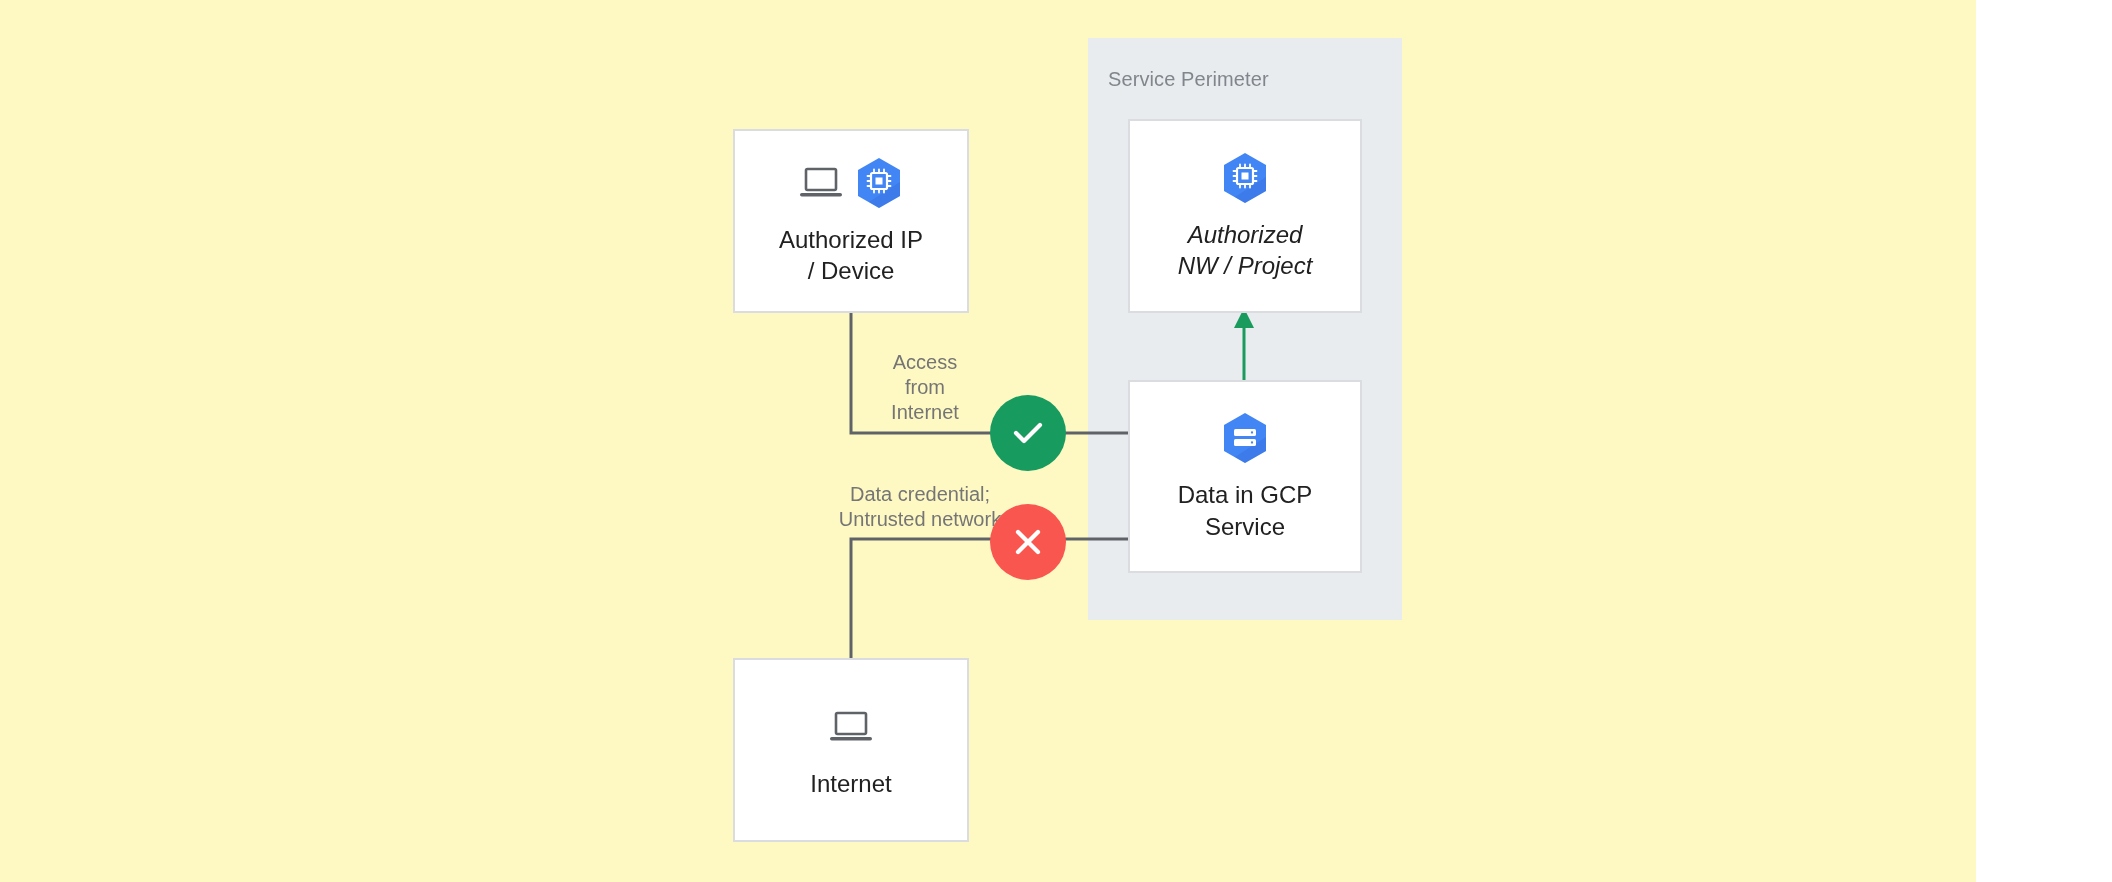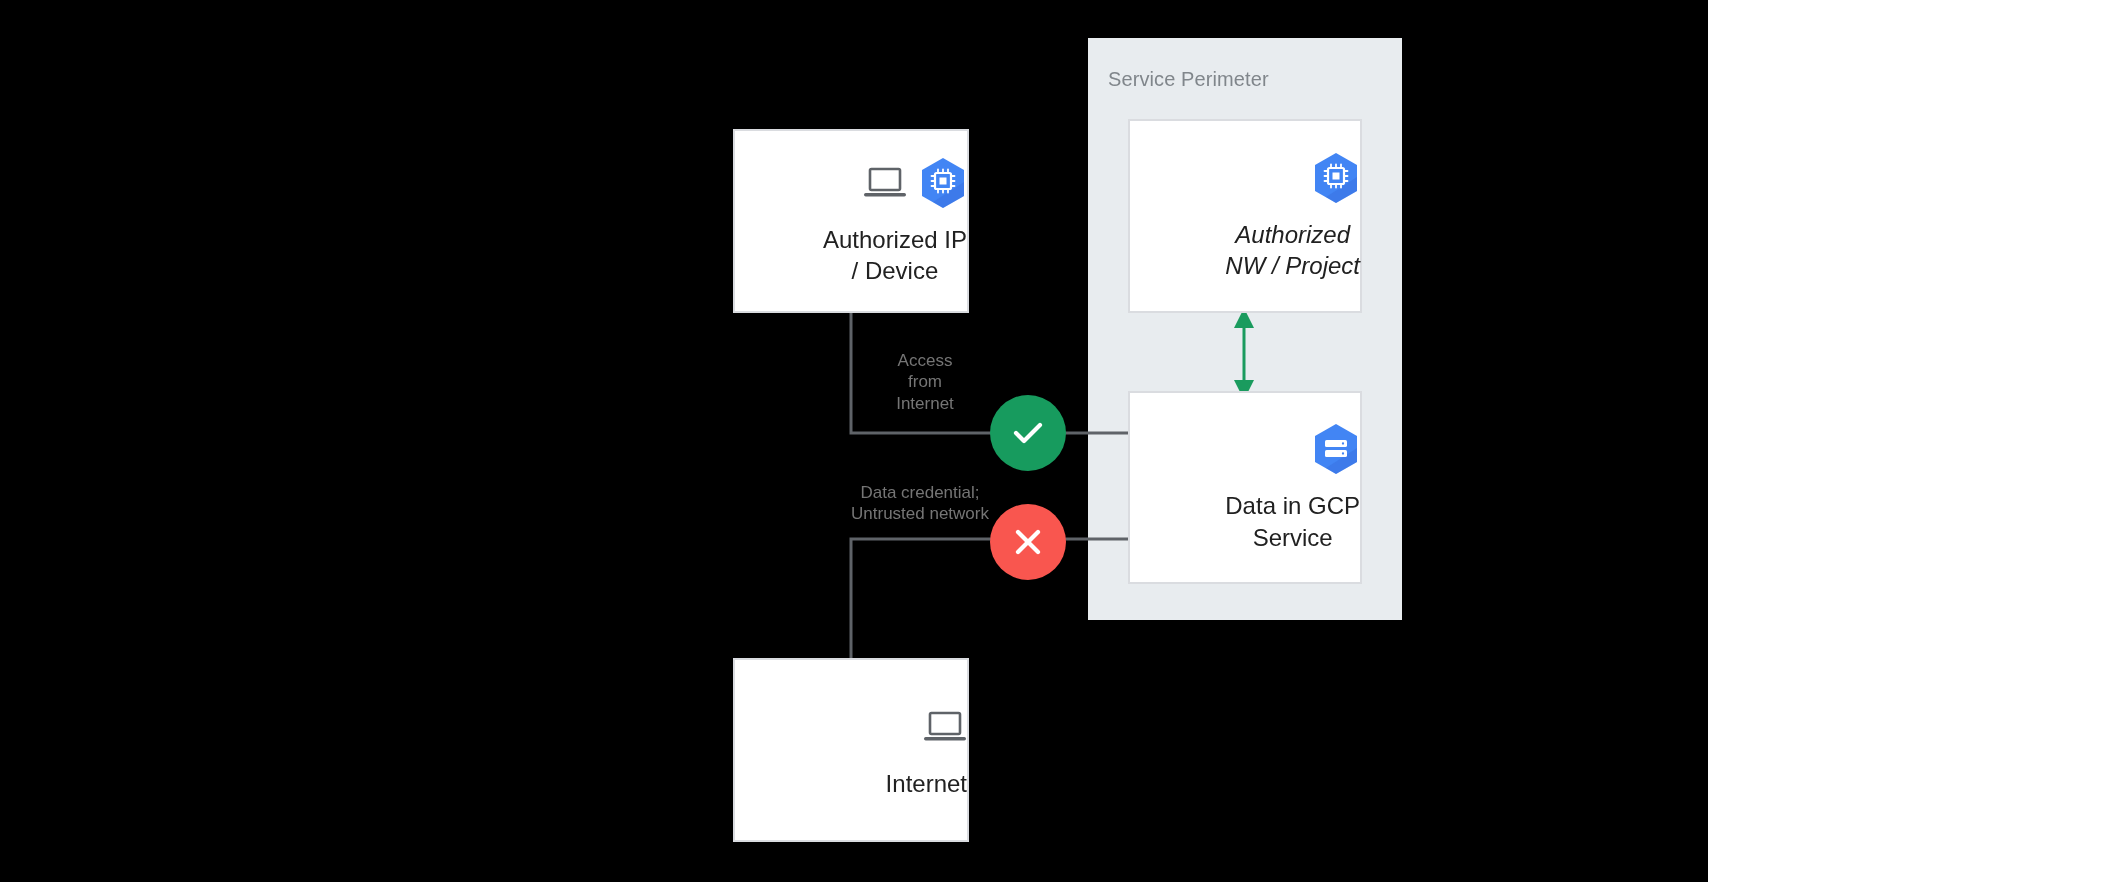--- a/index.html
+++ b/index.html
@@ -10,23 +10,23 @@
   body {
     width: 2112px;
     height: 882px;
     font-family: "Liberation Sans", sans-serif;
     position: relative;
     overflow: hidden;
   }
   #stage {
     position: absolute;
     left: 0; top: 0;
-    width: 1708px;
+    width: 1976px;
     height: 882px;
-    background: #000000;
+    background: #fef9c3;
   }
 
   
   .perimeter {
     position: absolute;
     left: 1088px;
     top: 38px;
     width: 314px;
     height: 582px;
     background: #e8ecef;
@@ -42,42 +42,42 @@
   }
 
   
   .node {
     position: absolute;
     background: #ffffff;
     border: 2px solid #dadce0;
     box-sizing: border-box;
     display: flex;
     flex-direction: column;
-    align-items: flex-end;
+    align-items: center;
     justify-content: center;
   }
   .node-label {
     font-size: 24px;
     line-height: 1.3;
     color: #212121;
     text-align: center;
     white-space: pre-line;
     margin-top: 14px;
   }
   .icon-row {
     display: flex;
     align-items: center;
     justify-content: center;
     gap: 12px;
     height: 54px;
   }
 
   #node-authorized-ip  { left: 733px;  top: 129px; width: 236px; height: 184px; }
   #node-authorized-nw  { left: 1128px; top: 119px; width: 234px; height: 194px; font-style: italic; }
-  #node-data-gcp       { left: 1128px; top: 391px; width: 234px; height: 193px; }
+  #node-data-gcp       { left: 1128px; top: 380px; width: 234px; height: 193px; }
   #node-internet       { left: 733px;  top: 658px; width: 236px; height: 184px; }
 
   
   #wires {
     position: absolute;
     left: 0; top: 0;
     width: 2112px;
     height: 882px;
     pointer-events: none;
   }
@@ -91,21 +91,21 @@
     display: flex;
     align-items: center;
     justify-content: center;
   }
   #badge-allow { left: 990px; top: 395px; background: #179b5e; }
   #badge-deny  { left: 990px; top: 504px; background: #f9564f; }
 
   
   .edge-label {
     position: absolute;
-    font-size: 17px;
+    font-size: 20px;
     line-height: 1.25;
     color: #757575;
     text-align: center;
     white-space: pre-line;
   }
   #label-access-from-internet { left: 850px; top: 350px; width: 150px; }
   #label-valid-credential     { left: 790px; top: 482px; width: 260px; }
 </style>
 </head>
 <body>

